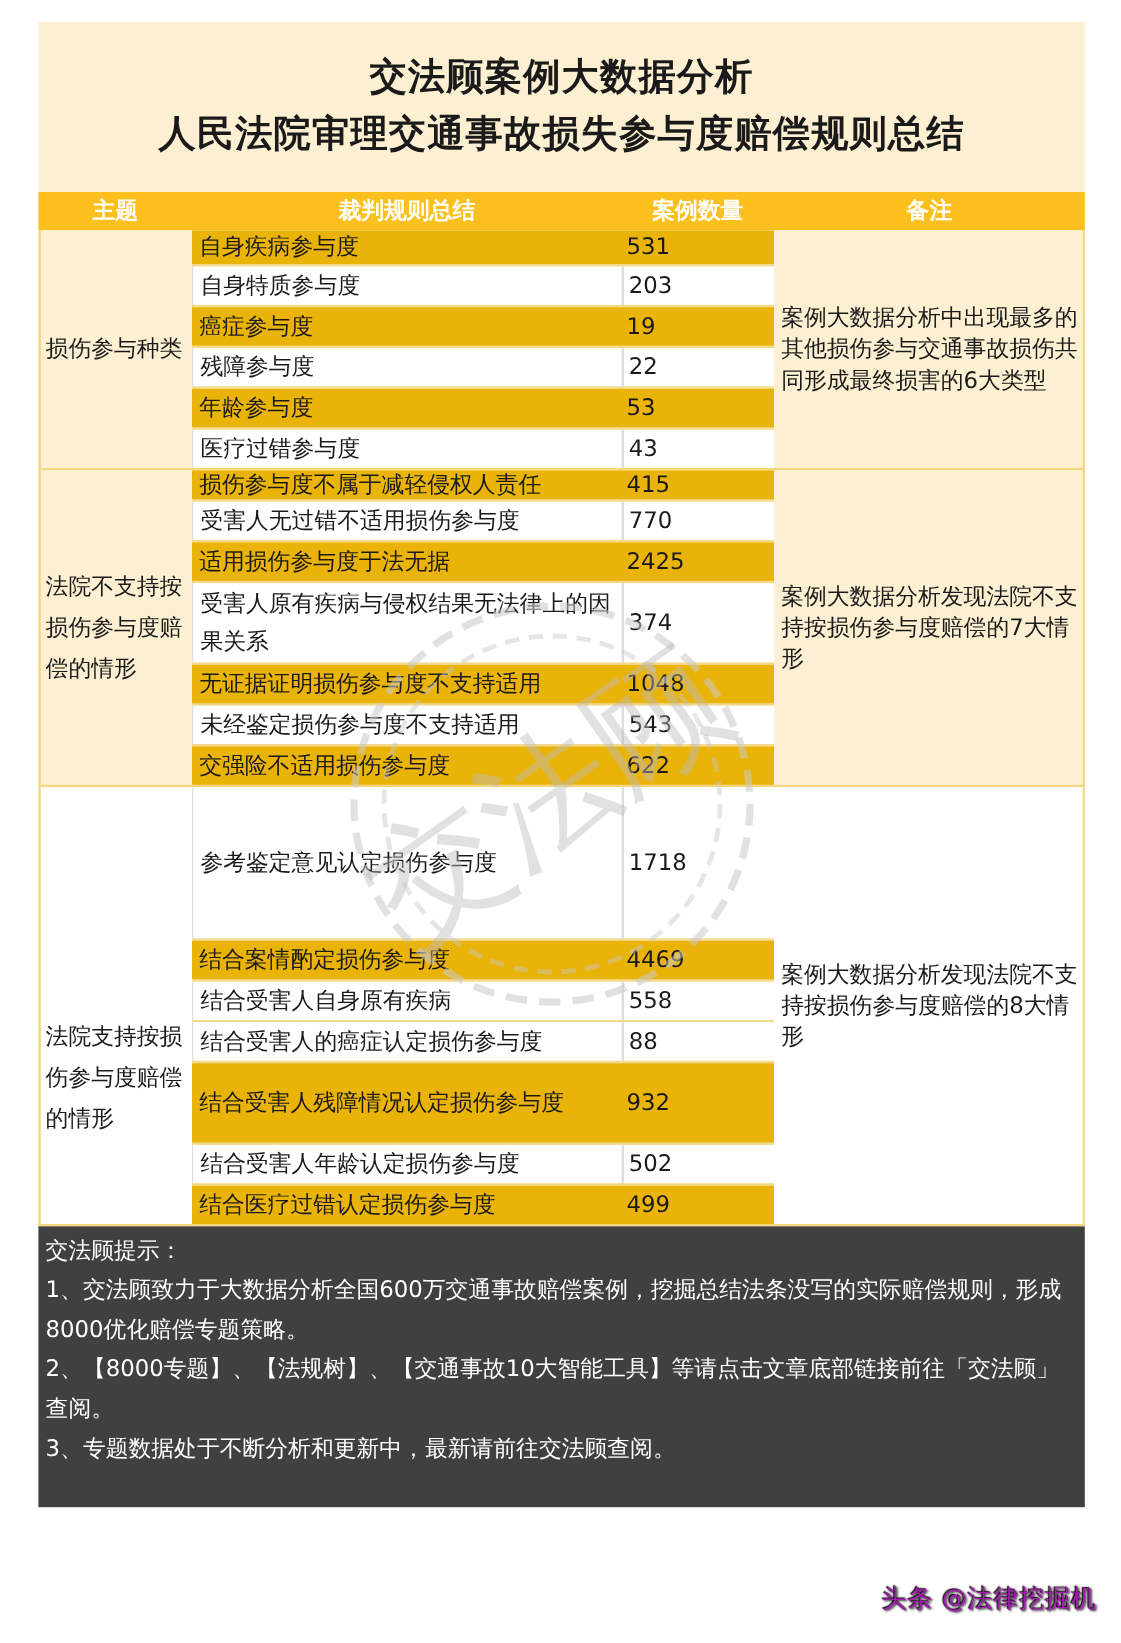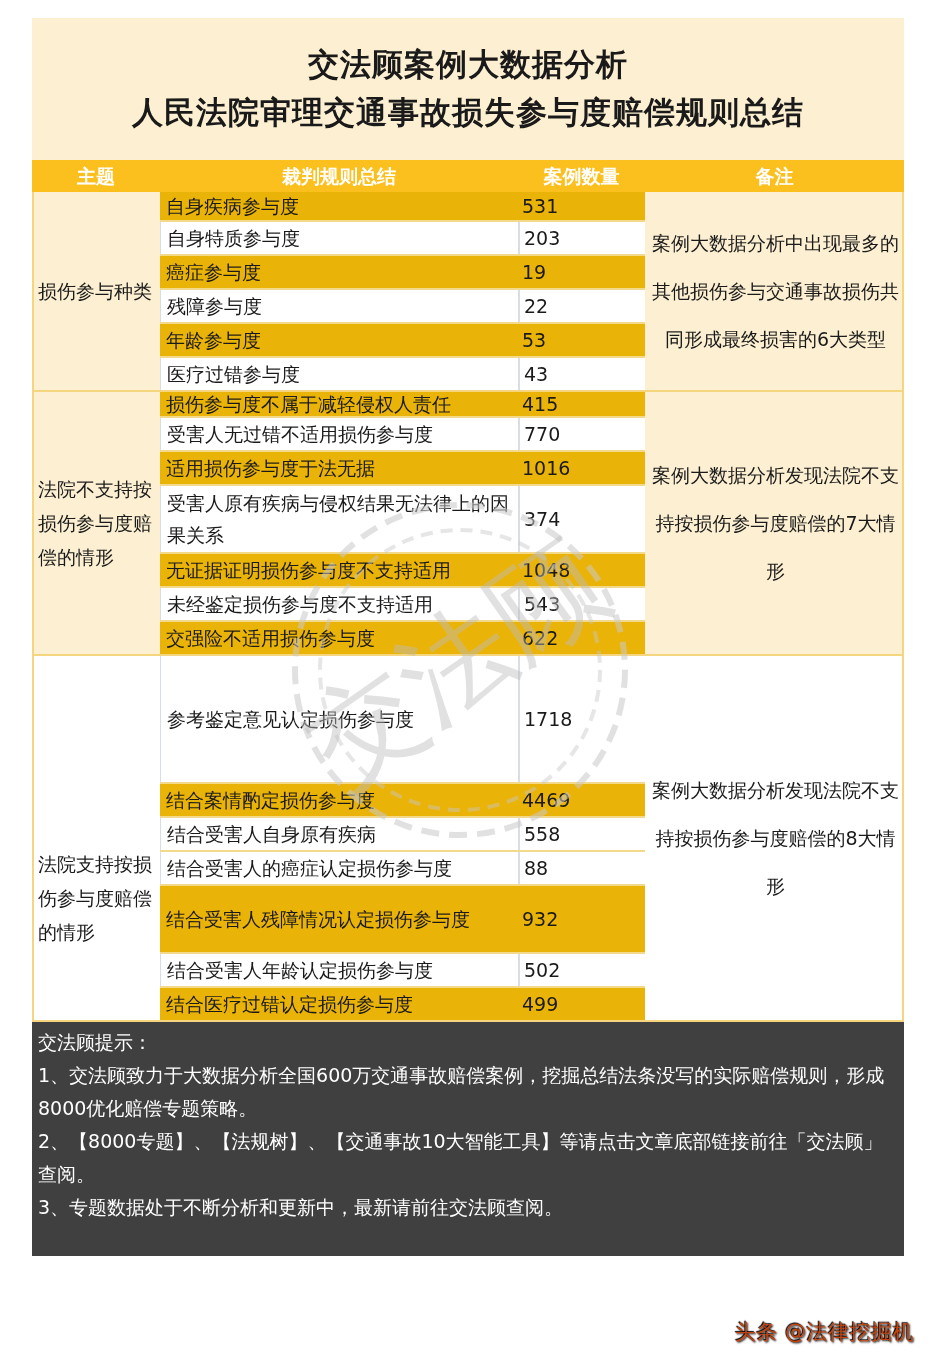--- a/index.html
+++ b/index.html
@@ -20,39 +20,39 @@
   .c3 { width: 127px; }
   .c4 { width: 259px; }
 
   .section { display: flex; border-left: 2px solid #f5d57e; border-right: 2px solid #f5d57e;
              border-bottom: 2px solid #f5d57e; background: #fdf0d2; }
   .section.white { background: #ffffff; }
   .sec-topic { width: 126px; display: flex; align-items: center; padding-left: 4px; box-sizing: border-box;
                font-size: 19px; line-height: 34px; }
   .sec-rows { width: 485px; }
   .sec-note { width: 257px; display: flex; align-items: center; padding-left: 6px; padding-right: 2px;
-              box-sizing: border-box; font-size: 19px; line-height: 48px; background: #fdf0d2; text-align: center; }
+              box-sizing: border-box; font-size: 19px; line-height: 26px; background: #fdf0d2; }
   .section.white .sec-note { background: #ffffff; }
 
   .row { display: flex; border-bottom: 2px solid #f3d98c; box-sizing: border-box; }
   .row:last-child { border-bottom: none; }
   .row.y { background: #eab308; }
   .row.w { background: #ffffff; }
   .row .rule { width: 358px; padding-left: 6px; box-sizing: border-box; font-size: 19px; line-height: 32px;
                display: flex; align-items: center; }
   .row .cnt { width: 127px; padding-left: 4px; box-sizing: border-box; font-size: 19px; line-height: 32px;
               display: flex; align-items: center; }
   .row.w .cnt { border-left: 2px solid #d8dde8; }
   .row.w .rule { border-left: 1px solid #d8dde8; }
 
   .tips { background: #404040; color: #ffffff; height: 234px; padding: 4px 6px 0 6px; box-sizing: border-box;
           font-size: 19px; line-height: 33px; }
   .tips p { margin: 0; }
 
-  .footer-brand { position: absolute; right: 20px; top: 1318px; font-size: 21px; color: #c2410c;
+  .footer-brand { position: absolute; right: 20px; top: 1318px; font-size: 21px; color: #a21caf;
                   text-shadow: 1px 1px 2px #000, -1px -1px 1px #000; letter-spacing: 0.5px; }
 
   .watermark { position: absolute; left: 270px; top: 480px; width: 380px; height: 380px; pointer-events: none; }
 </style>
 </head>
 <body>
 
 <div class="page">
 
   <div class="title-box">
@@ -104,21 +104,21 @@
       <div class="row y" style="height:26px; overflow:hidden">
         <div class="rule" style="line-height:26px">损伤参与度不属于减轻侵权人责任</div>
         <div class="cnt" style="line-height:26px">415</div>
       </div>
       <div class="row w" style="height:34px">
         <div class="rule">受害人无过错不适用损伤参与度</div>
         <div class="cnt">770</div>
       </div>
       <div class="row y" style="height:34px">
         <div class="rule">适用损伤参与度于法无据</div>
-        <div class="cnt">1016</div>
+        <div class="cnt">2425</div>
       </div>
       <div class="row w" style="height:68px">
         <div class="rule">受害人原有疾病与侵权结果无法律上的因果关系</div>
         <div class="cnt">374</div>
       </div>
       <div class="row y" style="height:34px">
         <div class="rule">无证据证明损伤参与度不支持适用</div>
         <div class="cnt">1048</div>
       </div>
       <div class="row w" style="height:34px">

